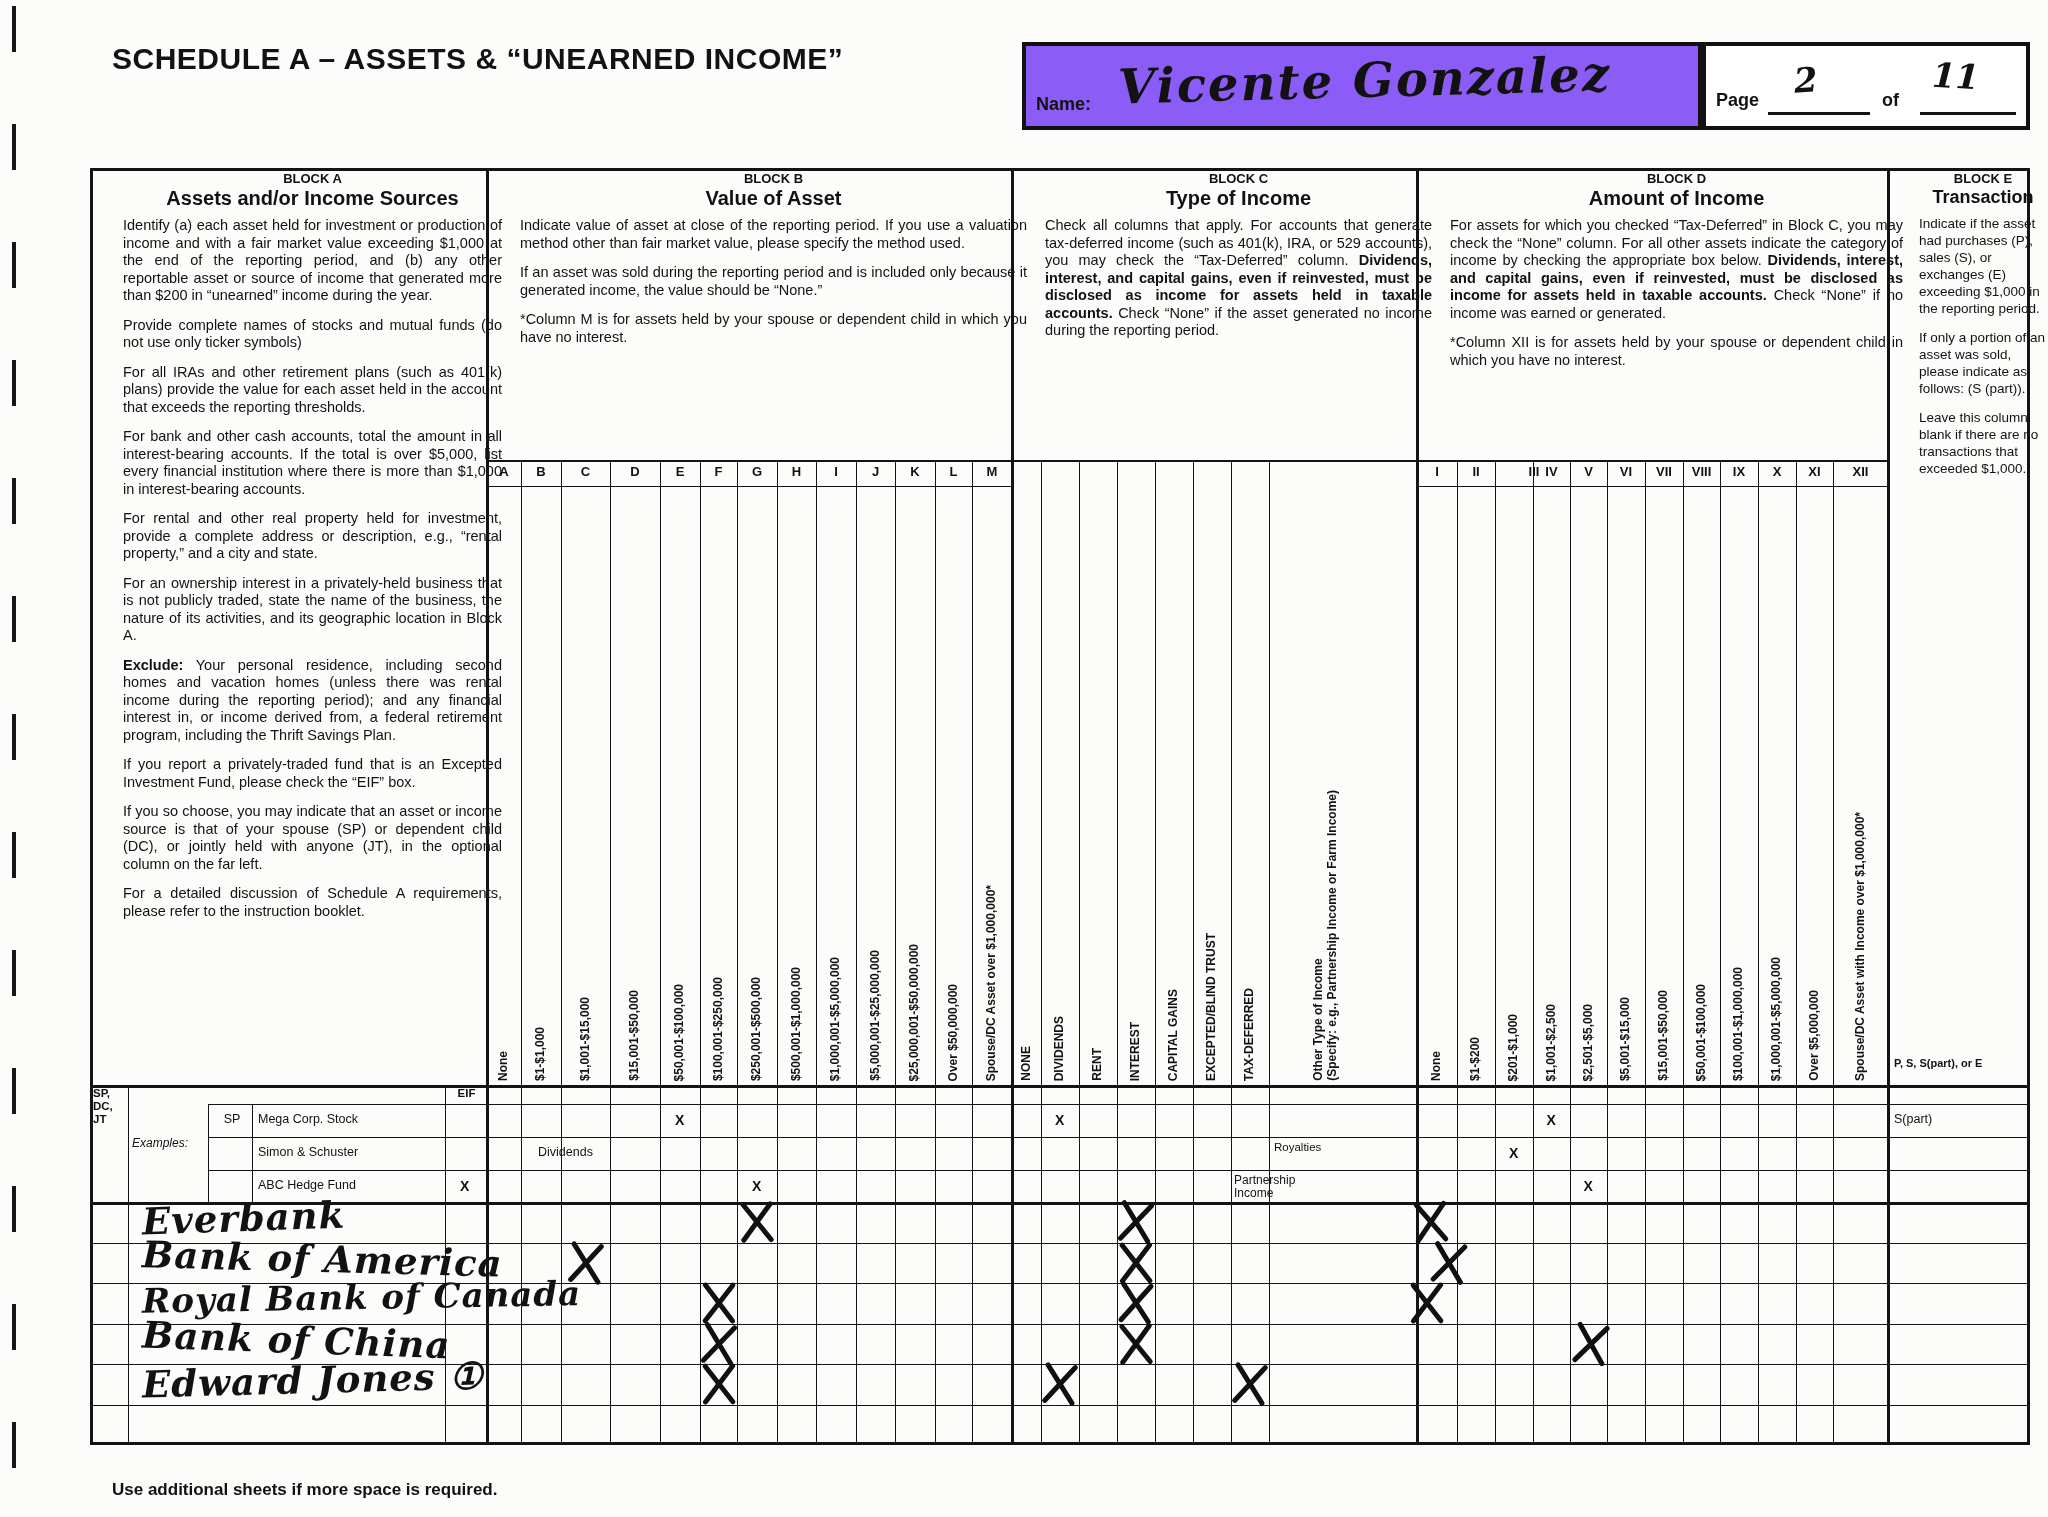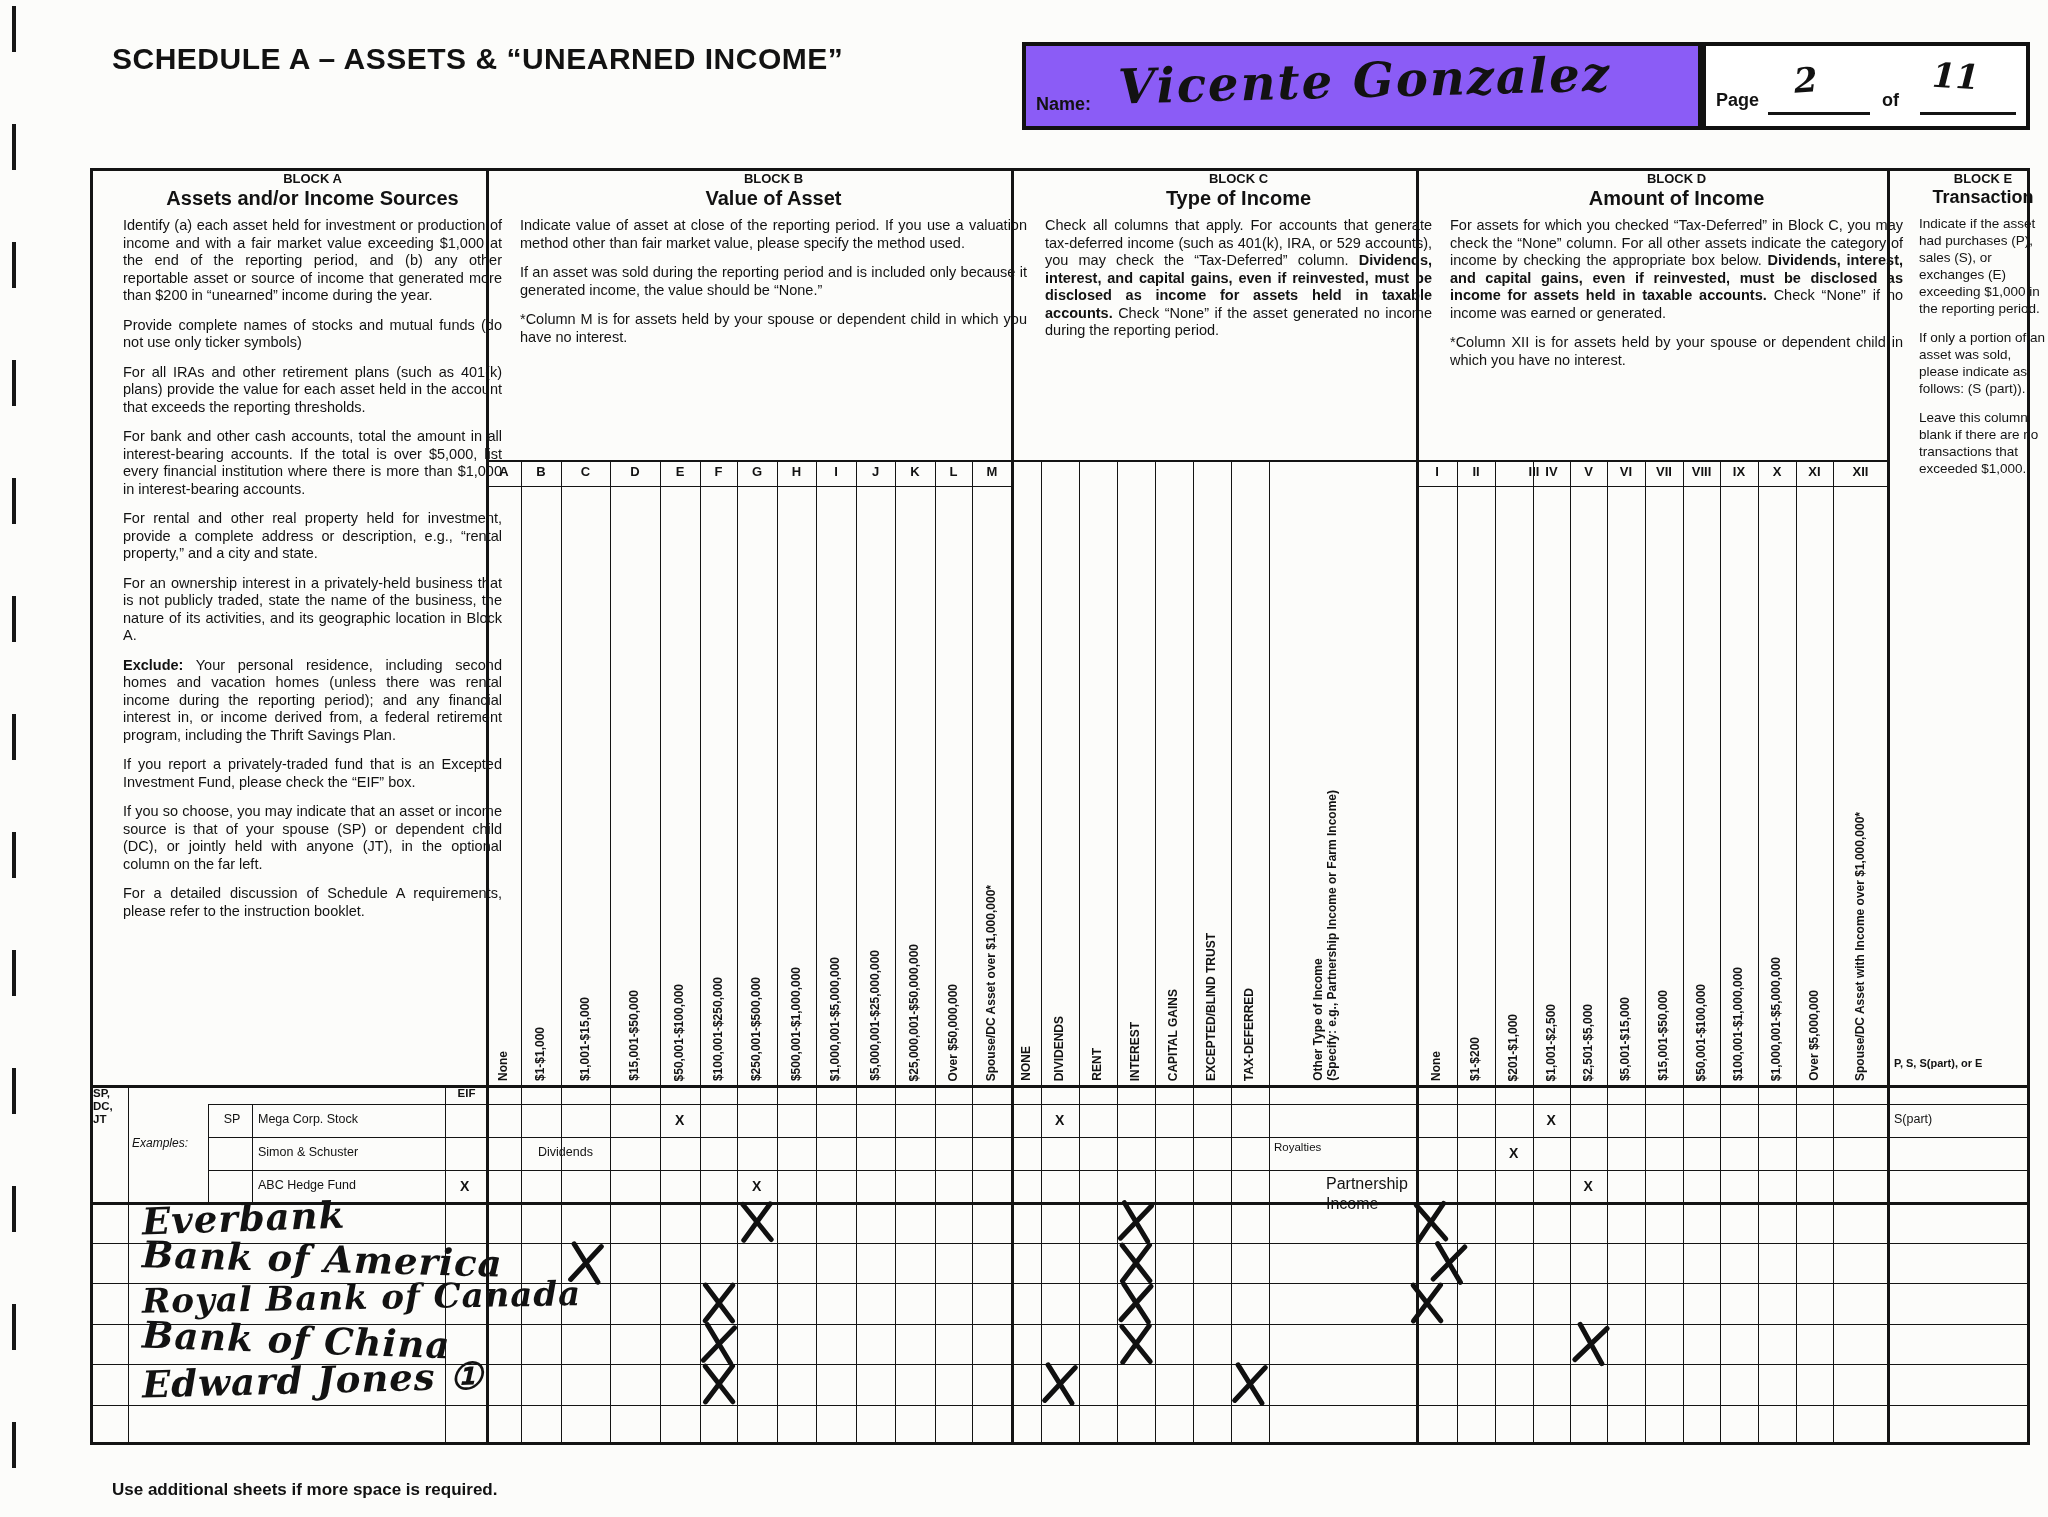--- a/index.html
+++ b/index.html
@@ -232,21 +232,21 @@
       <div class="exx" style="left: 965px; top: 944px;">X</div>
       <div class="exx" style="left: 1456.5px; top: 944px;">X</div>
       <div class="exname" style="left: 1804px; top: 944px;">S(part)</div>
       <div class="exname" style="left: 168px; top: 977px;">Simon &amp; Schuster</div>
       <div class="exname" style="left: 448px; top: 977px;">Dividends</div>
       <div class="exname" style="left: 1184px; top: 973px; width: 95px; white-space: normal; font-size: 11.5px; line-height: 13px;">Royalties</div>
       <div class="exx" style="left: 1419px; top: 977px;">X</div>
       <div class="exname" style="left: 168px; top: 1010px;">ABC Hedge Fund</div>
       <div class="exx" style="left: 370px; top: 1010px;">X</div>
       <div class="exx" style="left: 662px; top: 1010px;">X</div>
-      <div class="exname" style="left: 1236px; top: 1006px; width: 95px; white-space: normal; font-size: 16px; line-height: 20px;">Partnership Income</div>
+      <div class="exname" style="left: 1144px; top: 1006px; width: 95px; white-space: normal; font-size: 12px; line-height: 13px;">Partnership Income</div>
       <div class="exx" style="left: 1493.5px; top: 1010px;">X</div>
       <div class="entryname hand" style="left: 52px; top: 1028px; font-size: 37px; letter-spacing: 1px; transform: rotate(-2deg);">Everbank</div>
       <div class="hx" style="left: 645px; top: 1031.25px; width: 44px; height: 46px; transform: rotate(-4deg);">
         <i class="a"></i>
         <i class="b"></i>
       </div>
       <div class="hx" style="left: 1024px; top: 1031.25px; width: 44px; height: 46px; transform: rotate(4deg);">
         <i class="a"></i>
         <i class="b"></i>
       </div>

